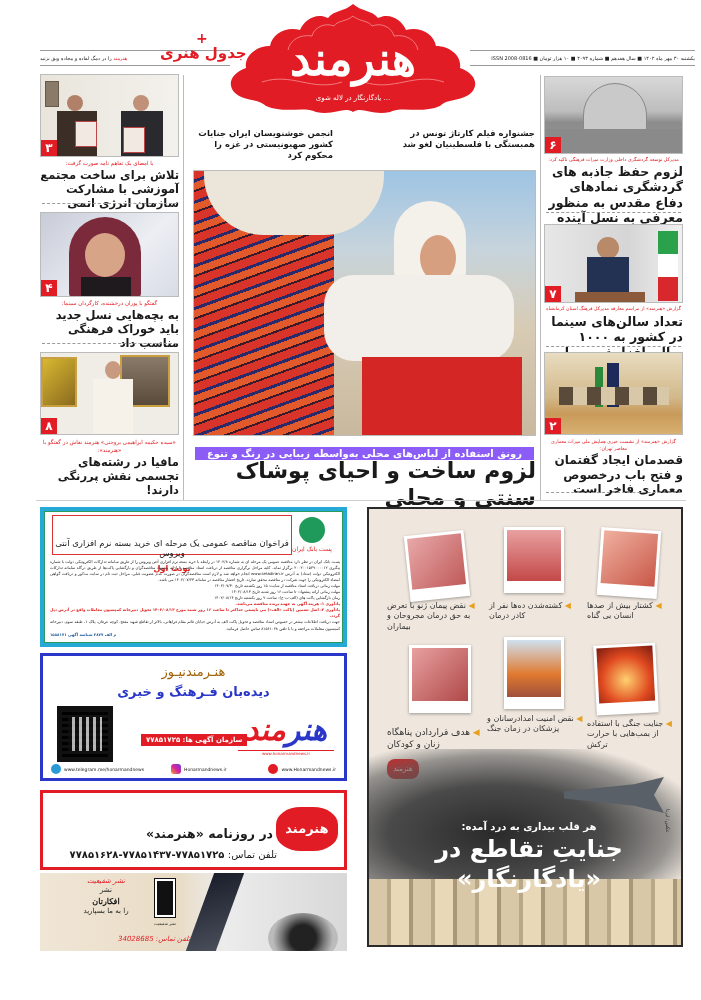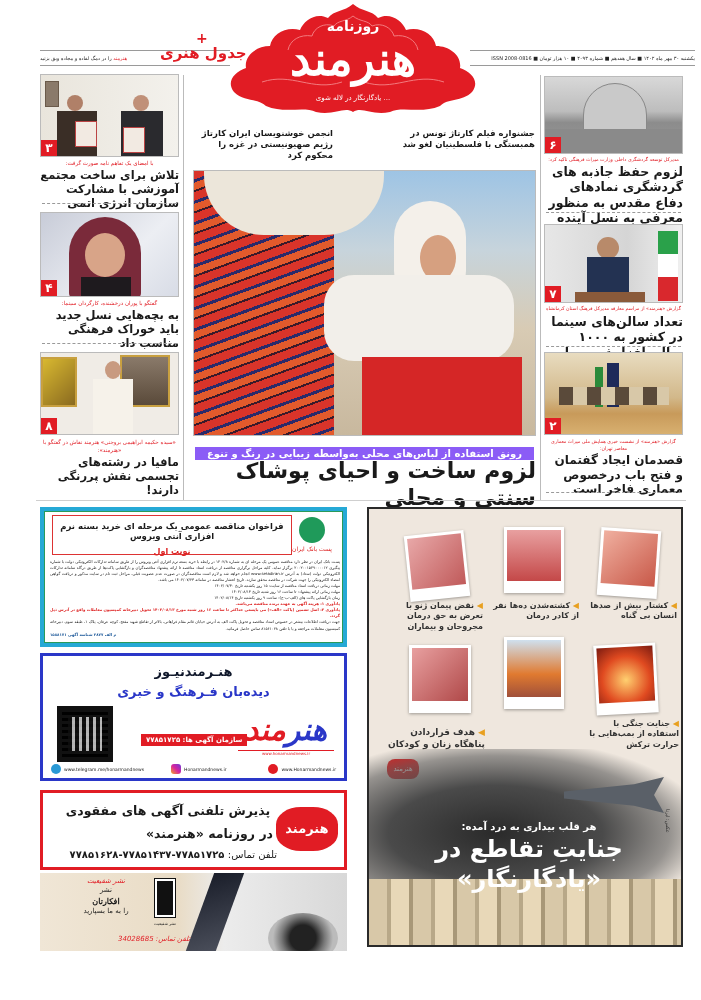--- a/index.html
+++ b/index.html
@@ -15,21 +15,21 @@
 .jadval-plus{position:absolute;left:196px;top:30px;font-size:14px;font-weight:bold;color:#e11c24}
 .photo{position:absolute;overflow:hidden;border:1px solid #bbb}
 .badge{position:absolute;left:0;bottom:0;width:16px;height:16px;background:#e11c24;color:#fff;font-size:12px;font-weight:bold;text-align:center;line-height:16px}
 .kicker{position:absolute;font-size:5.5px;color:#e11c24;text-align:center;white-space:nowrap}
 .head{position:absolute;font-weight:bold;text-align:right;line-height:1.22;color:#1a1a1a}
 .dots{position:absolute;height:1px;border-top:1px dashed #9a9a9a}
 .vline{position:absolute;width:1px;background:#bbb}
 .ad-box{position:absolute}
 .pol{position:absolute;background:#fff;padding:3px 3px 12px 3px;box-shadow:0 1px 3px rgba(0,0,0,.35)}
 .pol-img{width:100%;height:100%}
-.cap{position:absolute;font-size:8px;font-weight:bold;text-align:right;line-height:1.3;color:#333}
+.cap{position:absolute;font-size:8px;font-weight:normal;text-align:left;line-height:1.3;color:#333}
 .cap .tri{color:#e8a020}
 </style>
 </head>
 <body>
 
 <div class="rule" style="left:40px;top:50px;width:190px"></div>
 <div class="rule" style="left:470px;top:50px;width:225px"></div>
 <div class="rule" style="left:40px;top:65px;width:190px"></div>
 <div class="rule" style="left:470px;top:65px;width:225px"></div>
 
@@ -41,21 +41,20 @@
 <div class="jadval">جدول هنری</div>
 <div class="jadval-plus">+</div>
 
 <div class="masthead">
   <svg width="262" height="114" viewBox="0 0 262 114" style="position:absolute;left:0;top:0">
     <path d="M131 2 C140 10 150 8 156 16 C168 10 180 18 184 28 C198 24 212 32 214 44 C228 44 240 54 238 66 C250 70 258 80 250 90 C240 100 226 96 218 104 C200 112 180 104 168 110 C150 114 140 104 131 110 C122 104 112 114 94 110 C82 104 62 112 44 104 C36 96 22 100 12 90 C4 80 12 70 24 66 C22 54 34 44 48 44 C50 32 64 24 78 28 C82 18 94 10 106 16 C112 8 122 10 131 2 Z" fill="#e11c24"></path>
     <path d="M131 14 C138 20 146 18 150 24 C160 20 170 26 172 34 C184 32 194 38 196 48" fill="none" stroke="#f37a7e" stroke-width="1"></path>
     <path d="M131 14 C124 20 116 18 112 24 C102 20 92 26 90 34 C78 32 68 38 66 48" fill="none" stroke="#f37a7e" stroke-width="1"></path>
     <path d="M40 80 C70 70 90 90 120 80 M142 80 C172 90 192 70 222 80" fill="none" stroke="#f37a7e" stroke-width="1"></path>
   </svg>
-  <div class="mast-sub">روزنامه</div>
   <div class="mast-title">هنرمند</div>
   <div class="mast-slogan">... یادگارنگار در لاله شوی</div>
 </div>
 
 <div class="vline" style="left:540px;top:75px;height:425px"></div>
 
 <div>
   <div class="photo" style="left:544px;top:76px;width:139px;height:78px;background:linear-gradient(180deg,#d8d8d8 0%,#bdbdbd 45%,#8c8c8c 60%,#9a9a9a 100%)">
     <div style="position:absolute;left:38px;top:6px;width:64px;height:50px;border-radius:32px 32px 0 0;background:#c9c9c9;border:1px solid #888"></div>
     <div style="position:absolute;left:0;right:0;top:52px;height:26px;background:#8a8a8a"></div>
@@ -127,21 +126,21 @@
     <div style="position:absolute;right:8px;top:2px;width:50px;height:52px;background:linear-gradient(180deg,#8a7a6a,#5a4a3a);border:2px solid #c8a040"></div>
     <div style="position:absolute;left:64px;top:8px;width:16px;height:18px;border-radius:50%;background:#c89a80"></div>
     <div style="position:absolute;left:52px;top:26px;width:40px;height:57px;background:#f6f2ea"></div>
     <div class="badge">۸</div>
   </div>
   <div class="kicker" style="left:40px;top:438px;width:139px;white-space:normal;line-height:1.5">«سیده حکیمه ابراهیمی بروجنی» هنرمند نقاش در گفتگو با «هنرمند»:</div>
   <div class="head" style="left:40px;top:455px;width:139px;font-size:11.5px">مافیا در رشته‌های تجسمی نقش پررنگی دارند!</div>
 </div>
 
 <div class="head" style="left:400px;top:128px;width:135px;font-size:8.5px;text-align:right;line-height:1.3">جشنواره فیلم کارتاژ تونس در همبستگی با فلسطینیان لغو شد</div>
-<div class="head" style="left:193px;top:128px;width:140px;font-size:8.5px;text-align:right;line-height:1.3">انجمن خوشنویسان ایران کارتاژ رژیم صهیونیستی در غزه را محکوم کرد</div>
+<div class="head" style="left:193px;top:128px;width:140px;font-size:8.5px;text-align:right;line-height:1.3">انجمن خوشنویسان ایران جنایات کشور صهیونیستی در غزه را محکوم کرد</div>
 
 <div class="photo" style="left:193px;top:170px;width:343px;height:266px;background:linear-gradient(180deg,#9ec4e4 0%,#c7d4dc 30%,#d8cbb4 60%,#c8b89e 100%)">
   <div style="position:absolute;left:0;top:0;width:140px;height:266px;background:repeating-linear-gradient(160deg,#d9342a 0 8px,#2a2a6a 8px 11px,#e25a2c 11px 18px,#3a1a2a 18px 20px)"></div>
   <div style="position:absolute;left:10px;top:0;width:180px;height:64px;border-radius:0 0 60px 60px;background:#ece6da"></div>
   <div style="position:absolute;left:200px;top:30px;width:72px;height:90px;border-radius:36px 36px 20px 20px;background:#f4f0ea"></div>
   <div style="position:absolute;left:226px;top:64px;width:36px;height:46px;border-radius:50%;background:#d6a080"></div>
   <div style="position:absolute;left:130px;top:104px;width:190px;height:86px;border-radius:30px;background:#f2efea"></div>
   <div style="position:absolute;left:168px;top:186px;width:160px;height:80px;background:#d52626"></div>
 </div>
 
@@ -152,37 +151,37 @@
 
 <div class="rule" style="left:36px;top:500px;width:650px;background:#cfcfcf"></div>
 
 <div class="ad-box" style="left:40px;top:507px;width:307px;height:140px;border:4px solid #26a9d6;background:#fff">
   <div style="position:absolute;inset:0;border:1px solid #2a9a5a"></div>
   <div class="abs" style="right:6px;top:6px;width:50px;height:42px;text-align:center">
     <div style="margin:0 auto;width:26px;height:26px;border-radius:50%;background:#1f9a5a"></div>
     <div style="font-size:6px;color:#d22;margin-top:2px">پست بانک ایران</div>
   </div>
   <div class="abs" style="left:8px;top:4px;width:240px;height:40px;border:1px solid #d33;text-align:center">
-    <div style="font-size:8.5px;font-weight:bold;margin-top:5px">فراخوان مناقصه عمومی یک مرحله ای خرید بسته نرم افزاری آنتی ویروس</div>
+    <div style="font-size:8.5px;font-weight:normal;margin-top:22px">فراخوان مناقصه عمومی یک مرحله ای خرید بسته نرم افزاری آنتی ویروس</div>
     <div style="font-size:8px;font-weight:bold;color:#d22;margin-top:6px">نوبت اول</div>
   </div>
   <div class="abs" style="left:6px;top:48px;width:290px;font-size:3.9px;line-height:1.55;text-align:justify">
     <div>پست بانک ایران در نظر دارد مناقصه عمومی یک مرحله ای به شماره ۱۴۰۲/۸ در رابطه با خرید بسته نرم افزاری آنتی ویروس را از طریق سامانه تدارکات الکترونیکی دولت با شماره پیگیری ۲۰۰۲۰۰۱۵۴۹۰۰۰۰۱۲ برگزار نماید. کلیه مراحل برگزاری مناقصه از دریافت اسناد مناقصه تا ارائه پیشنهاد مناقصه‌گران و بازگشایی پاکت‌ها از طریق درگاه سامانه تدارکات الکترونیکی دولت (ستاد) به آدرس www.setadiran.ir انجام خواهد شد و لازم است مناقصه‌گران در صورت عدم عضویت قبلی، مراحل ثبت نام در سایت مذکور و دریافت گواهی امضاء الکترونیکی را جهت شرکت در مناقصه محقق سازند. تاریخ انتشار مناقصه در سامانه ۱۴۰۲/۰۷/۲۳ می باشد.</div>
     <div>مهلت زمانی دریافت اسناد مناقصه از سایت: ۱۵ روز یکشنبه تاریخ ۱۴۰۲/۰۷/۳۰</div>
     <div>مهلت زمانی ارائه پیشنهاد: تا ساعت ۱۶ روز شنبه تاریخ ۱۴۰۲/۰۸/۱۳</div>
     <div>زمان بازگشایی پاکت های (الف-ب-ج): ساعت ۹ روز یکشنبه تاریخ ۱۴۰۲/۰۸/۱۴</div>
     <div style="color:#d22;font-weight:bold">یادآوری ۱: هزینه آگهی به عهده برنده مناقصه می‌باشد.</div>
     <div style="color:#d22;font-weight:bold">یادآوری ۲: اصل تضمین (پاکت «الف») می بایستی حداکثر تا ساعت ۱۶ روز شنبه مورخ ۱۴۰۲/۰۸/۱۳ تحویل دبیرخانه کمیسیون معاملات واقع در آدرس ذیل گردد.</div>
     <div>جهت دریافت اطلاعات بیشتر در خصوص اسناد مناقصه و تحویل پاکت الف به آدرس خیابان قائم مقام فراهانی، بالاتر از تقاطع شهید مفتح، کوچه عرفان، پلاک ۱، طبقه سوم، دبیرخانه کمیسیون معاملات مراجعه و یا با تلفن ۸۱۵۶۱۰۲۸ تماس حاصل فرمائید.</div>
     <div style="text-align:left;font-weight:bold;color:#1f5a9a">م الف ۲۸۷۷ شناسه آگهی ۱۵۸۸۱۷۱</div>
   </div>
 </div>
 
 <div class="ad-box" style="left:40px;top:653px;width:307px;height:128px;border:3px solid #2a37c8;background:#fff">
-  <div class="abs" style="left:0;right:0;top:8px;text-align:center;font-size:13px;font-weight:bold;color:#0f172a">هنـرمندنیـوز</div>
+  <div class="abs" style="left:0;right:0;top:8px;text-align:center;font-size:13px;font-weight:normal;color:#a16207">هنـرمندنیـوز</div>
   <div class="abs" style="left:0;right:0;top:28px;text-align:center;font-size:13px;font-weight:bold;color:#2a37c8">دیده‌بان فـرهنگ و خبری</div>
   <div class="abs" style="left:14px;top:50px;width:56px;height:56px;background:repeating-linear-gradient(0deg,#111 0 3px,#fff 3px 6px),#111;background-blend-mode:multiply;border:5px solid #111">
     <div style="position:absolute;inset:6px;background:repeating-linear-gradient(90deg,#111 0 4px,#fff 4px 7px);opacity:.7"></div>
   </div>
   <div class="abs" style="left:98px;top:78px;background:#e11c24;color:#fff;font-size:7px;font-weight:bold;padding:2px 5px">سازمان آگهی ها: ۷۷۸۵۱۷۲۵</div>
   <div class="abs" style="right:10px;top:54px;width:96px;height:48px">
     <div style="font-size:30px;font-weight:bold;color:#2a37c8;font-style:italic;text-align:center;line-height:40px">
       <span style="color:#2a37c8">هنر</span><span style="color:#e11c24">مند</span>
     </div>
     <div style="font-size:4px;color:#e11c24;text-align:center;border-top:1px solid #e11c24">www.honarmandnews.ir</div>
@@ -196,21 +195,20 @@
     <span style="font-size:4.5px">Honarmandnews.ir</span>
   </div>
   <div class="abs" style="right:8px;bottom:4px;display:flex;align-items:center;gap:3px;direction:ltr">
     <span style="width:10px;height:10px;border-radius:50%;background:#e11c24;display:inline-block"></span>
     <span style="font-size:4.5px">www.Honarmandnews.ir</span>
   </div>
 </div>
 
 <div class="ad-box" style="left:40px;top:790px;width:307px;height:80px;border:3px solid #e11c24;background:#fff">
   <div class="abs" style="right:6px;top:14px;width:62px;height:44px;background:#e11c24;border-radius:40% 40% 40% 40%;color:#fff;font-size:13px;font-weight:bold;text-align:center;line-height:44px">هنرمند</div>
-  <div class="abs" style="left:20px;width:210px;top:10px;text-align:center;font-size:12.5px;font-weight:bold">پذیرش تلفنی آگهی های مفقودی</div>
   <div class="abs" style="left:20px;width:210px;top:33px;text-align:right;font-size:12.5px;font-weight:bold">در روزنامه «هنرمند»</div>
   <div class="abs" style="left:14px;width:220px;top:56px;text-align:right;font-size:10px;font-weight:bold;white-space:nowrap">
     <span style="font-weight:normal">تلفن تماس:</span>
     <span>۷۷۸۵۱۷۲۵-۷۷۸۵۱۴۳۷-۷۷۸۵۱۶۲۸</span>
   </div>
 </div>
 
 <div class="ad-box" style="left:40px;top:873px;width:307px;height:78px;background:linear-gradient(90deg,#f0e6d6 0%,#e9dcc6 45%,#ececec 60%,#d8d8d8 100%);overflow:hidden">
   <div class="abs" style="left:160px;top:0;width:30px;height:78px;background:linear-gradient(160deg,#1a1e2a,#4a4e5a);transform:skewX(-20deg)"></div>
   <div class="abs" style="left:228px;top:40px;width:70px;height:50px;border-radius:50%;background:radial-gradient(circle,#222 30%,#777 50%,#bbb 70%)"></div>
@@ -245,20 +243,21 @@
       <div class="pol-img" style="background:radial-gradient(circle at 50% 60%,#ffd070,#e04a20 55%,#7a1a10)"></div>
     </div>
   <div class="pol" style="left:135px;top:128px;width:60px;height:72px">
       <div class="pol-img" style="background:linear-gradient(180deg,#cfe0ee,#e07a30 60%,#a0503a)"></div>
     </div>
   <div class="pol" style="left:40px;top:136px;width:62px;height:68px">
       <div class="pol-img" style="background:linear-gradient(135deg,#e8a0a0,#b04848)"></div>
     </div>
 
   <div class="cap" style="left:218px;top:210px;width:92px"><span class="tri">◀</span> <span>جنایت جنگی با استفاده از بمب‌هایی با حرارت ترکش</span></div>
+  <div class="cap" style="left:118px;top:205px;width:96px"><span class="tri">◀</span> <span>نقض امنیت امدادرسانان و پزشکان در زمان جنگ</span></div>
   <div class="cap" style="left:18px;top:218px;width:98px;font-size:9px"><span class="tri">◀</span> <span>هدف قراردادن پناهگاه زنان و کودکان</span></div>
 
   <div class="abs" style="left:18px;top:250px;width:32px;height:20px;background:#d22;color:#fff;font-size:7px;text-align:center;line-height:20px;border-radius:8px">هنرمند</div>
 
   <div class="abs" style="left:0;top:240px;width:316px;height:140px;background:radial-gradient(ellipse at 40% 60%,#2a2a2a 0%,#4a4a4a 40%,rgba(90,90,90,.6) 65%,rgba(239,231,222,0) 80%)"></div>
   <div class="abs" style="left:195px;top:268px;width:100px;height:36px;background:#5a6068;clip-path:polygon(0 40%,70% 20%,100% 0,90% 50%,100% 100%,70% 80%,0 60%)"></div>
   <div class="abs" style="left:0;top:370px;width:316px;height:70px;background:repeating-linear-gradient(90deg,#d8c8a8 0 18px,#b8a888 18px 22px,#e8d8b8 22px 40px,#a89878 40px 44px)"></div>
 
   <div class="abs" style="left:60px;top:312px;width:200px;text-align:center;color:#fff;font-size:10px;font-weight:bold">هر قلب بیداری به درد آمده:</div>
   <div class="abs" style="left:40px;top:326px;width:240px;text-align:center;color:#fff;font-size:24px;font-weight:bold">جنایتِ تقاطع در</div>

